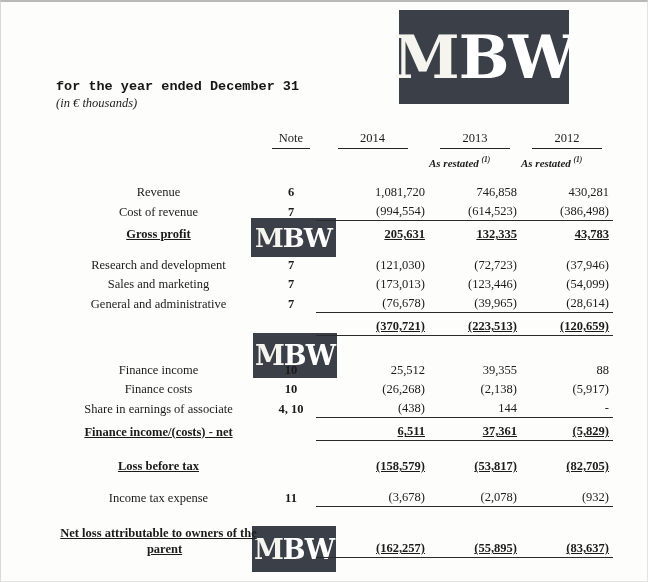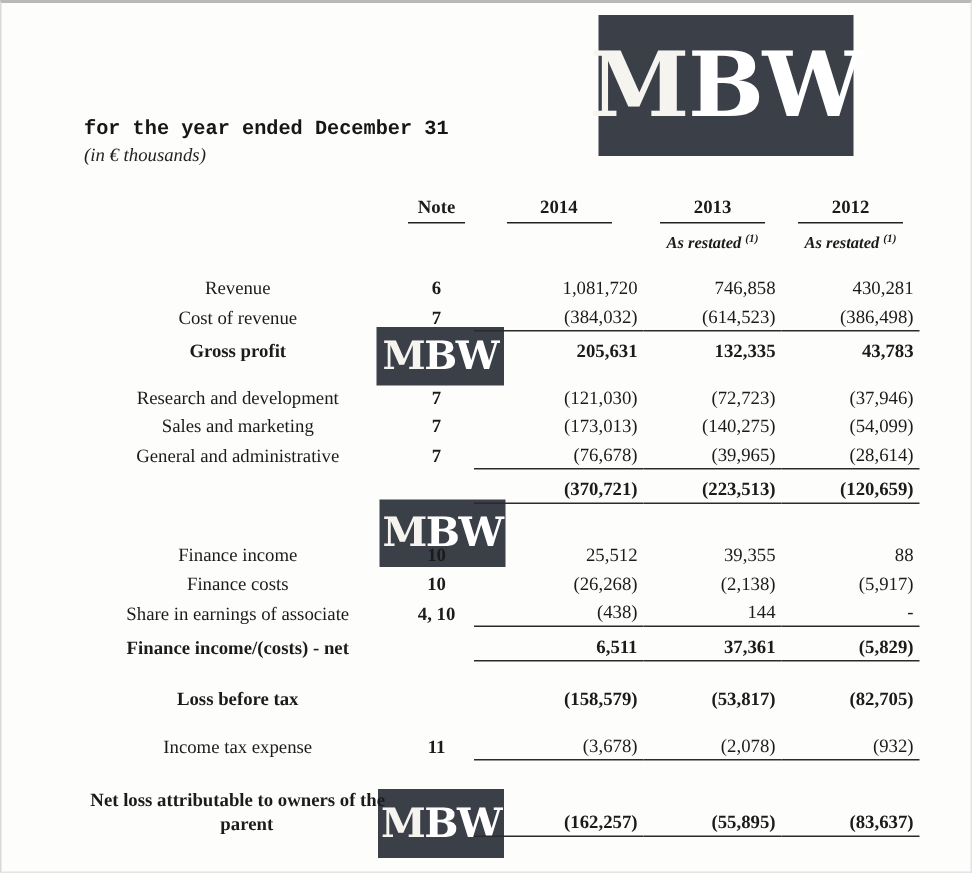--- a/index.html
+++ b/index.html
@@ -44,33 +44,33 @@
   table.stmt{
     position:absolute;left:50px;top:128px;width:562px;
     border-collapse:collapse;table-layout:fixed;
     font-size:12.5px;color:#1b1b1b;
   }
   .stmt td,.stmt th{padding:0;vertical-align:bottom;height:19px;line-height:1.25;}
   .stmt th{font-size:12.5px;}
   .stmt .label{text-align:center;padding-left:12px;text-indent:-12px;}
   .stmt .note{text-align:center;font-weight:bold;}
   .stmt .val{text-align:right;padding-right:4px;}
-  tr.total td{font-weight:bold;height:22px;}
+  tr.total td{font-weight:bold;height:22px;text-decoration:underline;}
   tr.two-line td{height:38px;}
   tr.ruled td.val{border-bottom:1.5px solid #2a2a2a;}
   tr.spacer td{height:12px;}
   .hline{
-    display:inline-block;text-align:center;font-weight:bold;
+    display:inline-block;text-align:center;font-weight:normal;
     border-bottom:1.8px solid #222;padding-bottom:1px;min-width:70px;
   }
   .hline.note-line{min-width:38px;}
   th.year-h{text-align:center;}
   th.note-h{text-align:center;}
   td.sub{
-    text-align:center;font-weight:bold;font-style:italic;
+    text-align:left;font-weight:bold;font-style:italic;
     font-size:11px;height:21px;
   }
   td.sub sup{font-size:7.5px;font-style:italic;}
 </style>
 </head>
 <body>
 
 <div class="page">
 
   <p class="doc-subtitle">for the year ended December 31</p>
@@ -124,21 +124,21 @@
         <tr>
       <td class="label">Revenue</td>
       <td class="note">6</td>
       <td class="val">1,081,720</td>
       <td class="val">746,858</td>
       <td class="val">430,281</td>
     </tr>
         <tr class="ruled">
       <td class="label">Cost of revenue</td>
       <td class="note">7</td>
-      <td class="val">(384,032)</td>
+      <td class="val">(994,554)</td>
       <td class="val">(614,523)</td>
       <td class="val">(386,498)</td>
     </tr>
         <tr class="total">
       <td class="label">Gross profit</td>
       <td class="note"></td>
       <td class="val">205,631</td>
       <td class="val">132,335</td>
       <td class="val">43,783</td>
     </tr>
@@ -149,21 +149,21 @@
       <td class="label">Research and development</td>
       <td class="note">7</td>
       <td class="val">(121,030)</td>
       <td class="val">(72,723)</td>
       <td class="val">(37,946)</td>
     </tr>
         <tr>
       <td class="label">Sales and marketing</td>
       <td class="note">7</td>
       <td class="val">(173,013)</td>
-      <td class="val">(140,275)</td>
+      <td class="val">(123,446)</td>
       <td class="val">(54,099)</td>
     </tr>
         <tr class="ruled">
       <td class="label">General and administrative</td>
       <td class="note">7</td>
       <td class="val">(76,678)</td>
       <td class="val">(39,965)</td>
       <td class="val">(28,614)</td>
     </tr>
         <tr class="total ruled">

